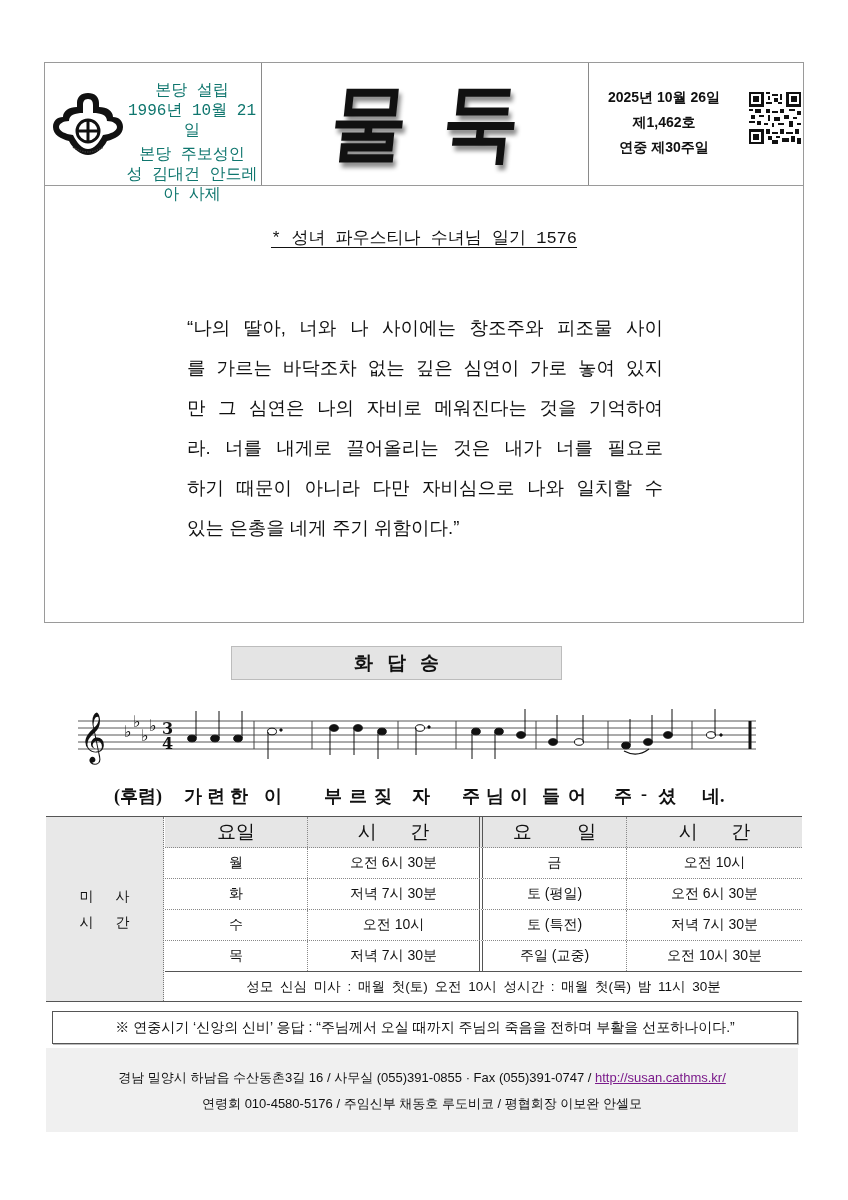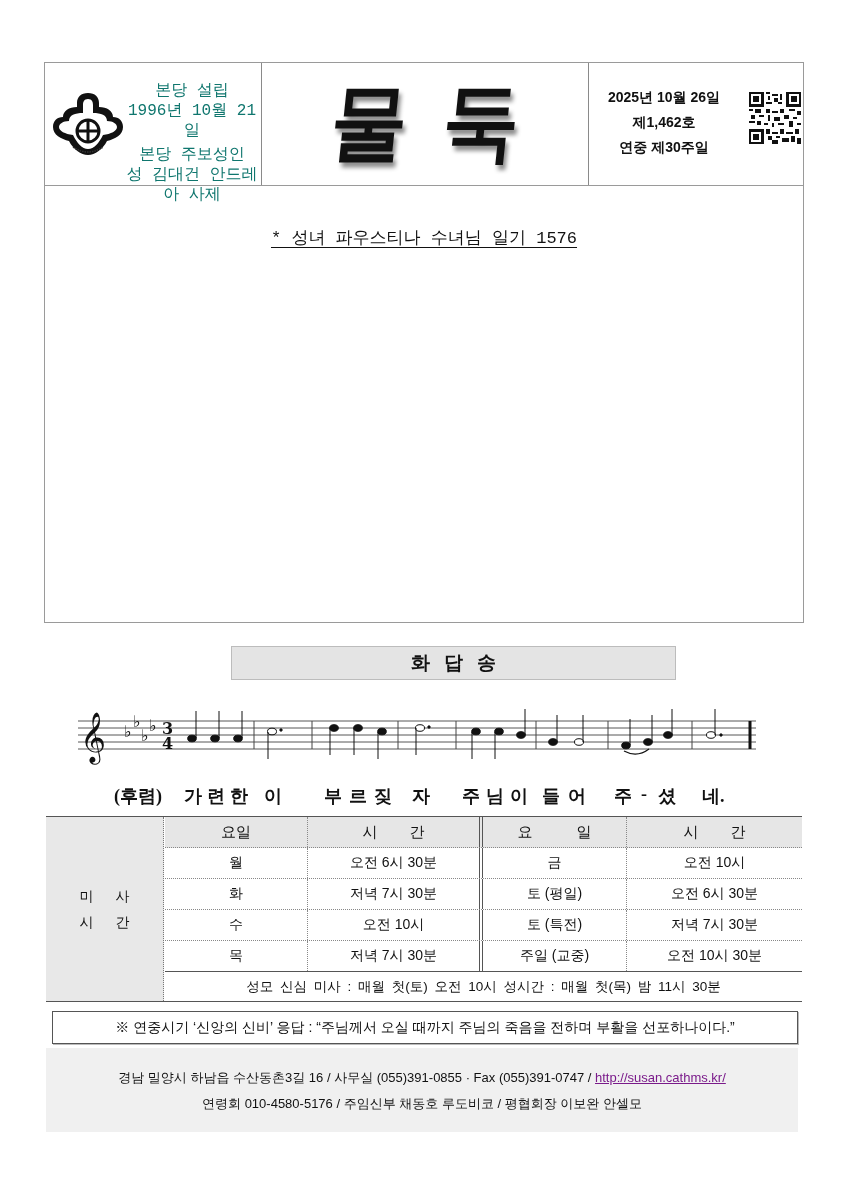--- a/index.html
+++ b/index.html
@@ -23,40 +23,40 @@
 
   
   .quote-box { position:absolute; left:44px; top:186px; width:760px; height:437px; border:1.5px solid #9a9a9a; border-top:none; box-sizing:border-box; }
   .quote-src { position:absolute; left:0; top:40px; width:100%; text-align:center; }
   .quote-src span { font-size:17px; text-decoration:underline; text-underline-offset:4px; font-family:Liberation Mono, monospace; color:#111; }
   .quote-body { position:absolute; left:142px; top:122px; width:476px; font-size:18.5px; line-height:40px; text-align:justify; text-align-last:justify; font-family:"Liberation Sans", sans-serif; color:#111; }
   .quote-body .ln { display:block; text-align-last:justify; white-space:nowrap; }
   .quote-body .ln.last { text-align-last:left; }
 
   
-  .hymn-title { position:absolute; left:231px; top:646px; width:445px; height:34px; background:#e4e4e4; border:1px solid #bcbcbc; box-sizing:border-box; display:flex; align-items:center; justify-content:center; }
+  .hymn-title { position:absolute; left:231px; top:646px; width:331px; height:34px; background:#e4e4e4; border:1px solid #bcbcbc; box-sizing:border-box; display:flex; align-items:center; justify-content:center; }
   .hymn-title span { font-size:19px; font-weight:bold; letter-spacing:14px; font-family:"DejaVu Serif", serif; padding-left:14px; }
 
   .score { position:absolute; left:78px; top:705px; width:682px; height:90px; }
   .lyrics { position:absolute; left:0; top:68px; height:24px; width:100%; font-size:18px; font-weight:bold; font-family:"Liberation Sans", sans-serif; }
   .lyrics span { position:absolute; top:11px;font-family:Liberation Serif, serif; }
 
   
   .mass { position:absolute; left:46px; top:816px; width:756px; height:186px; border-top:1.5px solid #555; border-bottom:1.5px solid #555; box-sizing:border-box; }
   .mass-label { position:absolute; left:0; top:0; width:118px; height:100%; background:#e8e8e8; border-right:1px dotted #777; display:flex; flex-direction:column; align-items:center; justify-content:center; font-size:14px; letter-spacing:9px; line-height:26px; padding-left:9px; box-sizing:border-box; font-family:"Liberation Sans", sans-serif; }
   .mass-grid { position:absolute; left:119px; top:0; width:637px; }
   .mrow { display:flex; height:31px; border-bottom:1px dotted #888; box-sizing:border-box; }
   .mrow.hdr { background:#e6e6e6; height:31px; }
   .mrow.lastrow { border-bottom:1.5px solid #555; }
   .mcell { display:flex; align-items:center; justify-content:center; font-size:14px; font-family:"Liberation Sans", sans-serif; box-sizing:border-box; }
   .c1 { width:143px; border-right:1px dotted #888; }
   .c2 { width:175px; border-right:4px double #555; }
   .c3 { width:144px; border-right:1px dotted #888; }
   .c4 { flex:1; }
-  .mrow.hdr .mcell { font-size:15px; }
+  .mrow.hdr .mcell { font-size:19px; }
   .sp { letter-spacing:14px; padding-left:14px; }
   .sp2 { letter-spacing:20px; padding-left:20px; }
   .mass-note { height:30px; display:flex; align-items:center; justify-content:center; font-size:13.5px; font-family:Liberation Sans, sans-serif; word-spacing:3px; }
 
   
   .accl { position:absolute; left:52px; top:1011px; width:746px; height:33px; border:1.5px solid #555; box-sizing:border-box; display:flex; align-items:center; justify-content:center; font-size:14px; font-family:"Liberation Sans", sans-serif; box-shadow:1px 1px 0 #bbb; }
 
   
   .footer { position:absolute; left:46px; top:1048px; width:752px; height:84px; background:#f0f0f0; font-family:"Liberation Sans", sans-serif; font-size:13px; }
   .footer .l1 { position:absolute; top:21px; left:0; width:100%; text-align:center; }
@@ -148,20 +148,28 @@
           <rect x="11" y="23" width="3" height="2"></rect>
       </g>
     </svg>
   </div>
 </div>
 
 <div class="quote-box">
   <div class="quote-src">
     <span>* 성녀 파우스티나 수녀님 일기 1576</span>
   </div>
+  <div class="quote-body">
+    <span class="ln">“나의 딸아, 너와 나 사이에는 창조주와 피조물 사이</span>
+    <span class="ln">를 가르는 바닥조차 없는 깊은 심연이 가로 놓여 있지</span>
+    <span class="ln">만 그 심연은 나의 자비로 메워진다는 것을 기억하여</span>
+    <span class="ln">라. 너를 내게로 끌어올리는 것은 내가 너를 필요로</span>
+    <span class="ln">하기 때문이 아니라 다만 자비심으로 나와 일치할 수</span>
+    <span class="ln last">있는 은총을 네게 주기 위함이다.”</span>
+  </div>
 </div>
 
 <div class="hymn-title">
   <span>화답송</span>
 </div>
 
 <div class="score">
   <svg width="682" height="62" viewBox="0 0 682 62" style="position:absolute;left:0;top:0;">
     <g stroke="#444" stroke-width="0.9">
       <line x1="0" y1="16" x2="678" y2="16"></line>

